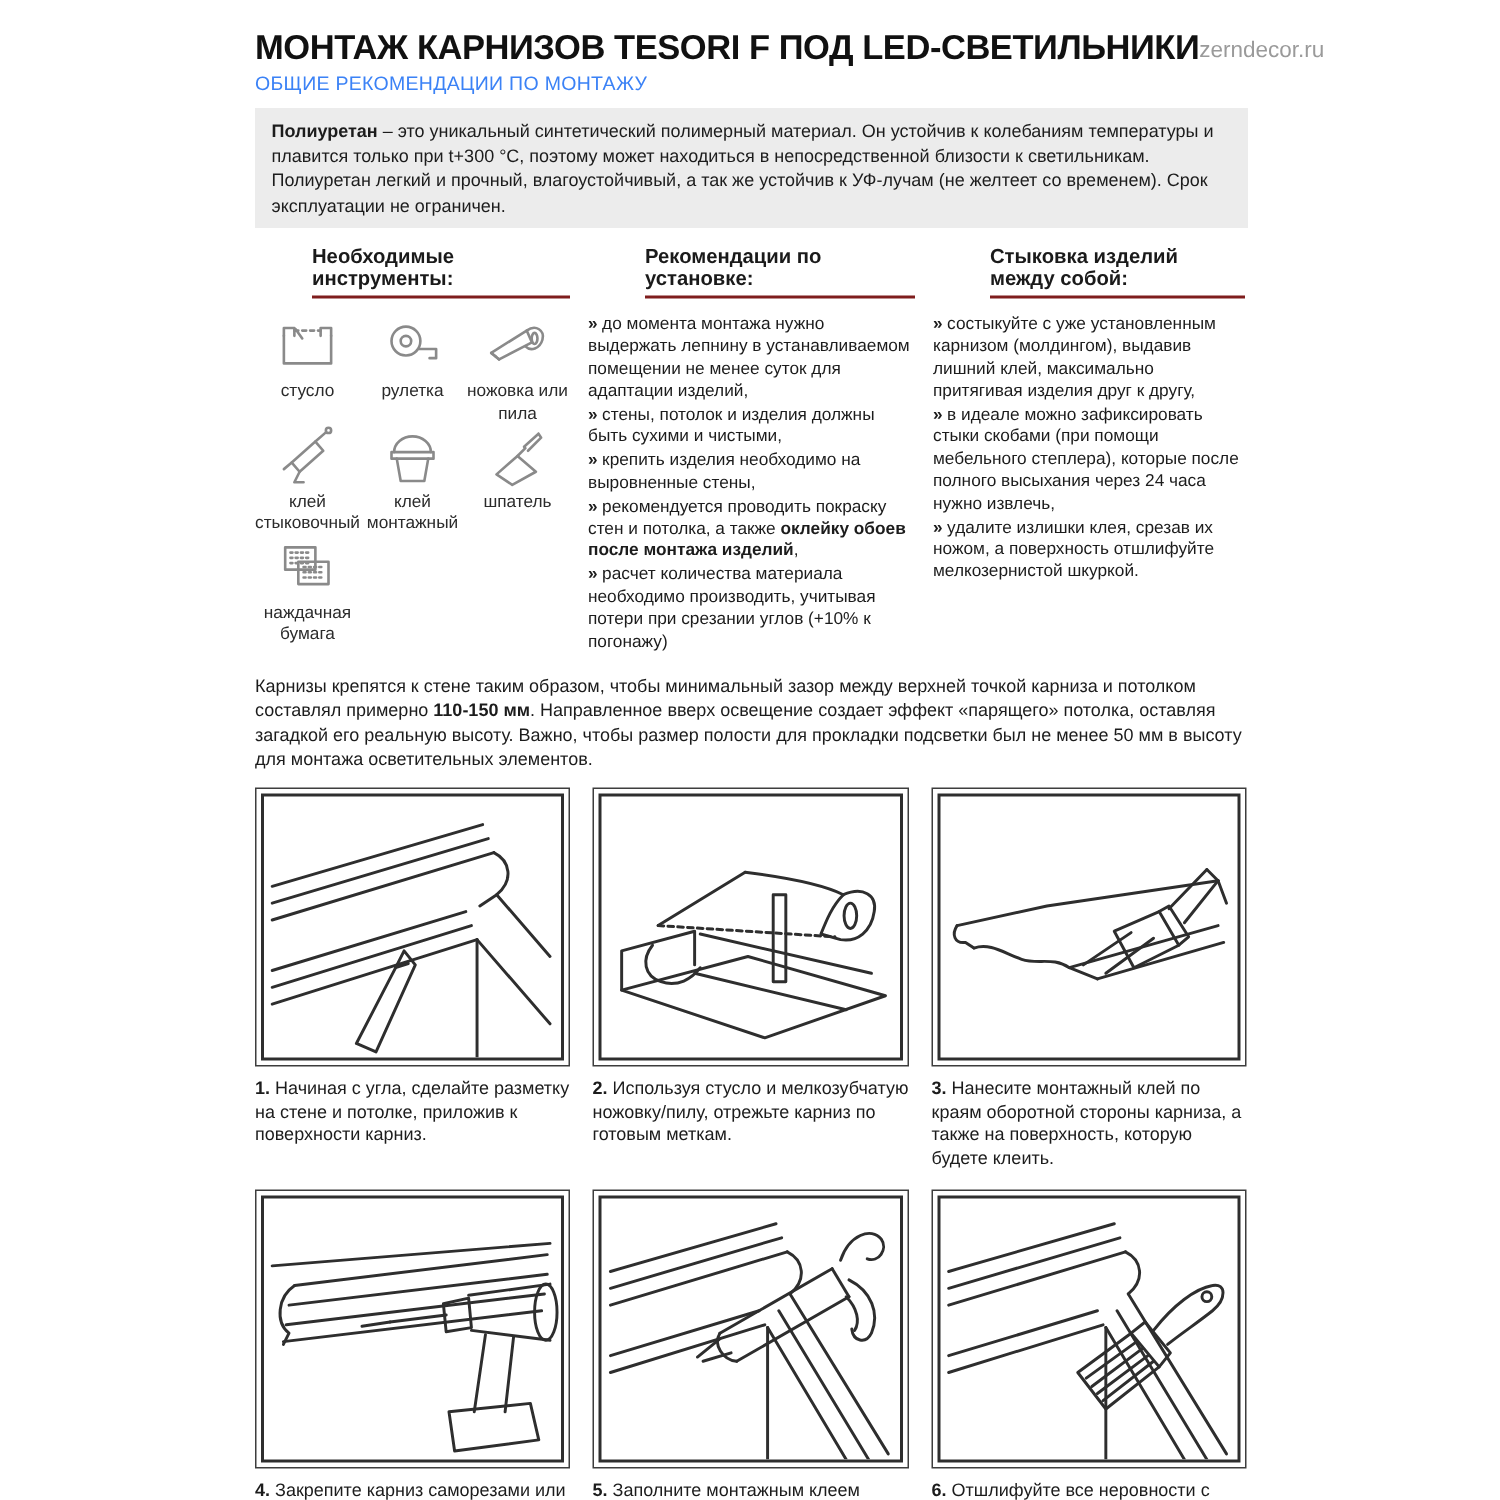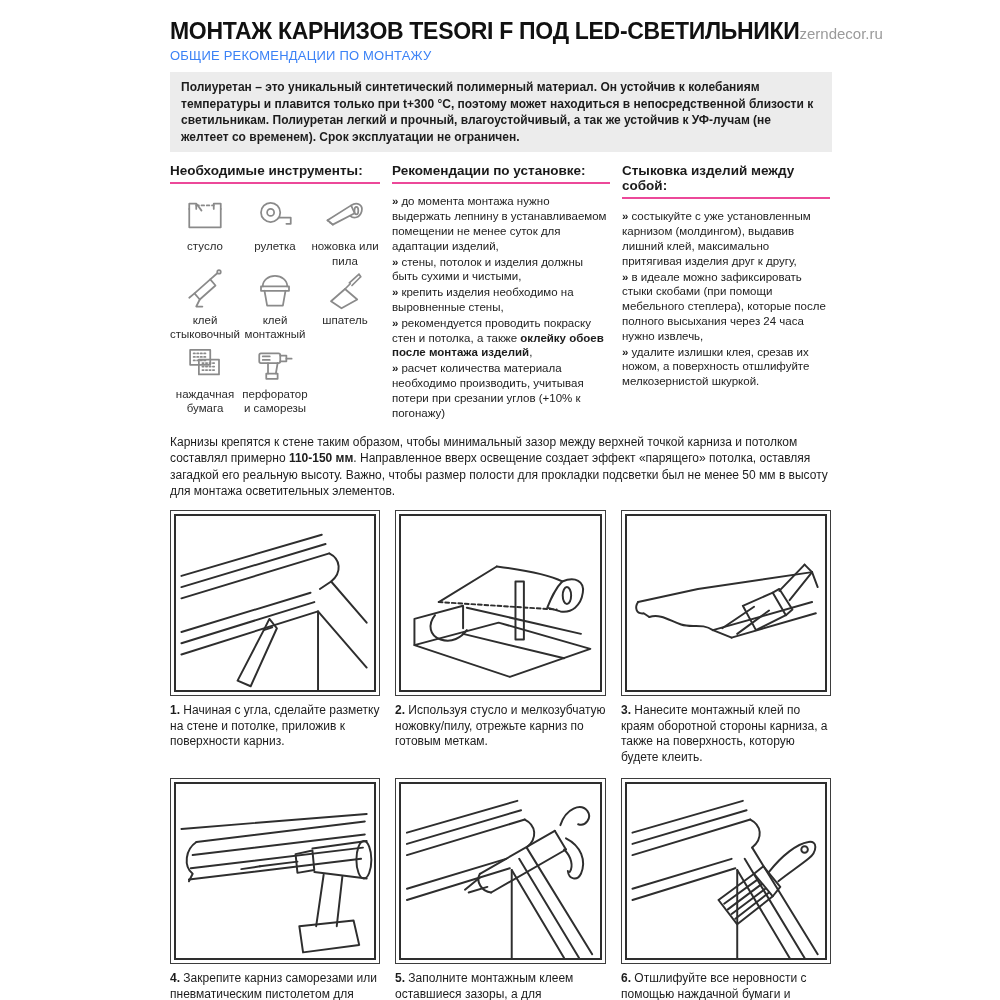--- a/index.html
+++ b/index.html
@@ -5,24 +5,24 @@
   * { margin:0; padding:0; box-sizing:border-box; }
   html,body { background:#fff; }
   body { width:1000px; height:1000px; font-family:"Liberation Sans", sans-serif; color:#1a1a1a; overflow:hidden; }
   .sheet { width:1000px; height:1000px; padding:18px 168px 8px 170px; background:#fff; }
 
   .head-row { display:flex; justify-content:space-between; align-items:center; }
   .title { font-size:23px; font-weight:bold; letter-spacing:-0.3px; color:#111; white-space:nowrap; }
   .site { font-size:15px; color:#9a9a9a; padding-top:3px; }
   .subtitle { font-size:13px; color:#3b82f6; margin-top:3px; letter-spacing:0.2px; }
 
-  .intro { background:#ececec; margin-top:9px; padding:7px 11px; font-size:12px; line-height:1.38; color:#1c1c1c;font-weight:bold; }
+  .intro { background:#ececec; margin-top:9px; padding:7px 11px; font-size:12px; line-height:1.38; color:#1c1c1c; }
 
   .cols { display:grid; grid-template-columns:210px 218px 208px; column-gap:12px; margin-top:11px; }
-  .col-head { font-size:13.5px; font-weight:bold; padding-bottom:4px; border-bottom:2px solid #ec4899; margin-bottom:10px; }
+  .col-head { font-size:13.5px; font-weight:bold; padding-bottom:4px; border-bottom:2px solid #7f1d1d; margin-bottom:10px;margin-left:38px; }
 
   .tools-grid { display:grid; grid-template-columns:repeat(3,1fr); justify-items:center; text-align:center; }
   .tool { display:flex; flex-direction:column; align-items:center; width:70px; }
   .tool svg { width:42px; height:42px; margin-bottom:3px; }
   .tool-label { font-size:11.5px; line-height:1.25; color:#2b2b2b; }
   .ticon path, .ticon rect, .ticon circle, .ticon ellipse { stroke:#8a8a8a; stroke-width:2; fill:none; stroke-linecap:round; stroke-linejoin:round; }
 
   .bullet { font-size:11.5px; line-height:1.29; margin-bottom:1px; color:#1c1c1c; }
   .bmark { font-weight:bold; margin-right:3px; }
 
@@ -108,31 +108,20 @@
           <div class="tool-label">шпатель</div>
         </div>
         <div class="tool">
           <svg class="ticon" viewBox="0 0 48 48">
             <rect x="7" y="9" width="23" height="17"></rect>
             <path d="M11,13 h15 M11,17 h15 M11,21 h15" stroke-dasharray="1.5,2.5" stroke-width="1.6"></path>
             <rect x="17" y="20" width="23" height="17" fill="#fff"></rect>
             <path d="M21,24 h15 M21,28 h15 M21,32 h15" stroke-dasharray="1.5,2.5" stroke-width="1.6"></path>
           </svg>
           <div class="tool-label">наждачная бумага</div>
-        </div>
-        <div class="tool">
-          <svg class="ticon" viewBox="0 0 48 48">
-            <rect x="6" y="13" width="24" height="11" rx="2"></rect>
-            <path d="M10,16.5 h8 M10,20.5 h8"></path>
-            <path d="M30,15.5 h7 v6.5 h-7"></path>
-            <path d="M37,19 h6"></path>
-            <path d="M16,24 v12 M27,24 l-2,12"></path>
-            <path d="M14,36 h13 v6 h-13 z"></path>
-          </svg>
-          <div class="tool-label">перфоратор и саморезы</div>
         </div>
       </div>
     </div>
 
     <div>
       <div class="col-head">Рекомендации по установке:</div>
       <p class="bullet"><span class="bmark">»</span><span>до момента монтажа нужно выдержать лепнину в устанавливаемом помещении не менее суток для адаптации изделий,</span><b></b><span></span></p>
       <p class="bullet"><span class="bmark">»</span><span>стены, потолок и изделия должны быть сухими и чистыми,</span><b></b><span></span></p>
       <p class="bullet"><span class="bmark">»</span><span>крепить изделия необходимо на выровненные стены,</span><b></b><span></span></p>
       <p class="bullet"><span class="bmark">»</span><span>рекомендуется проводить покраску стен и потолка, а также </span><b>оклейку обоев после монтажа изделий</b><span>,</span></p>

